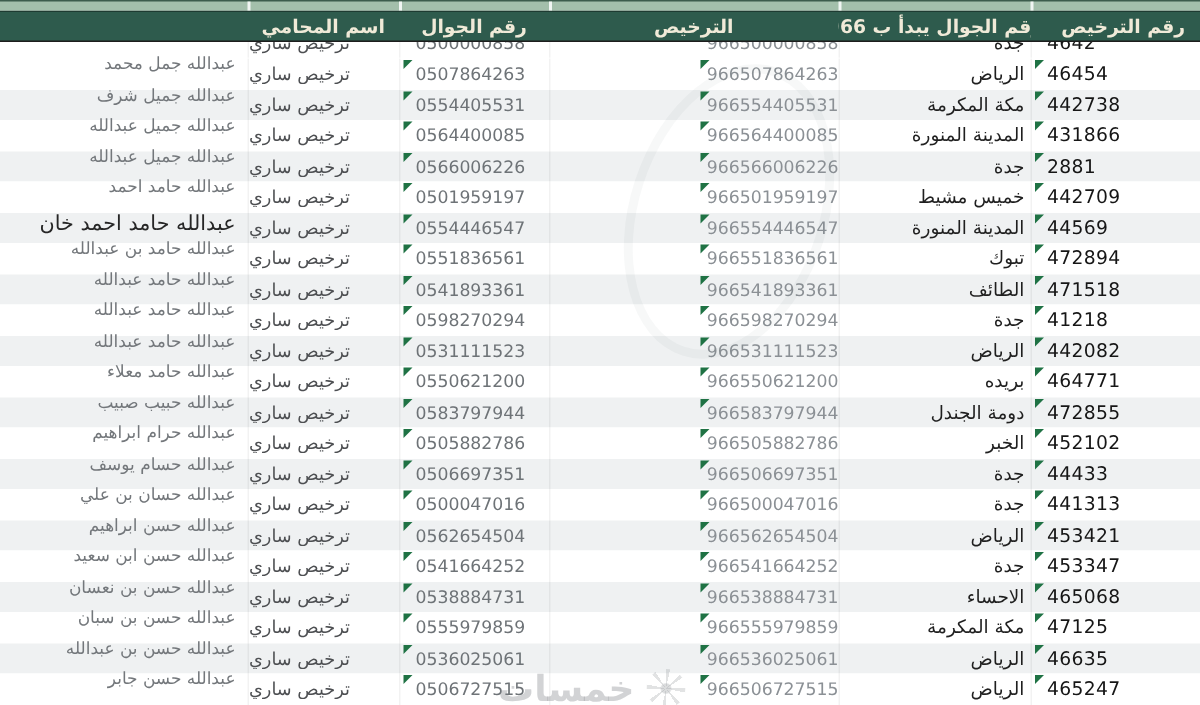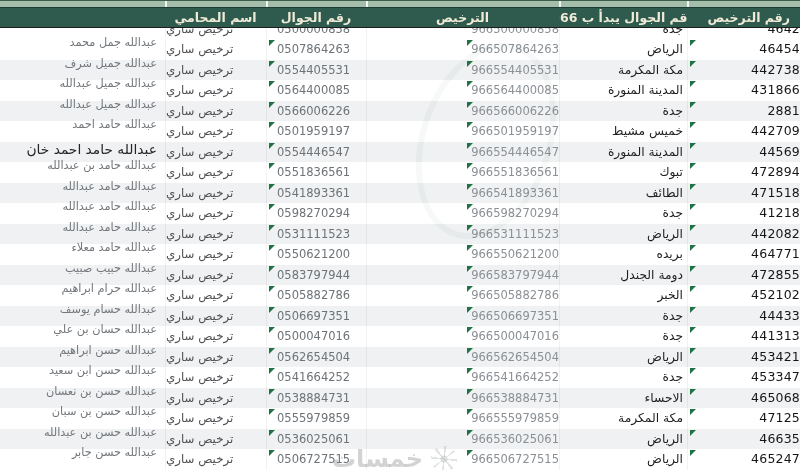--- a/index.html
+++ b/index.html
@@ -65,21 +65,21 @@
   .cell:last-child{border-left:none;}
   .v{display:inline-block;line-height:20px;}
   
   .tri{
     position:absolute;top:1px;left:2px;
     width:0;height:0;
     border-top:6px solid var(--triangle,#1f7244);
     border-right:6px solid transparent;
   }
   
-  .c-license{justify-content:flex-end;direction:ltr;padding-left:10px;}
+  .c-license{justify-content:flex-start;direction:ltr;padding-left:10px;}
   .c-license .v{font-size:12.5px;color:#161616;letter-spacing:.2px;}
   .c-city{justify-content:flex-start;padding-right:4px;}
   .c-city .v{font-size:12.3px;color:#1f1f1f;}
   .c-phone966{justify-content:flex-end;direction:ltr;padding-left:108px;}
   .c-phone966 .tri{left:100px;}
   .c-phone966 .v{font-size:11.5px;color:#8b9095;filter:blur(.35px);}
   .c-phone{justify-content:flex-start;direction:ltr;padding-left:10px;}
   .c-phone .v{font-size:11.5px;color:#6e7377;filter:blur(.3px);}
   .c-status{justify-content:flex-end;padding-right:5px;}
   .c-status .v{font-size:11.8px;color:#4d4f52;filter:blur(.25px);}

